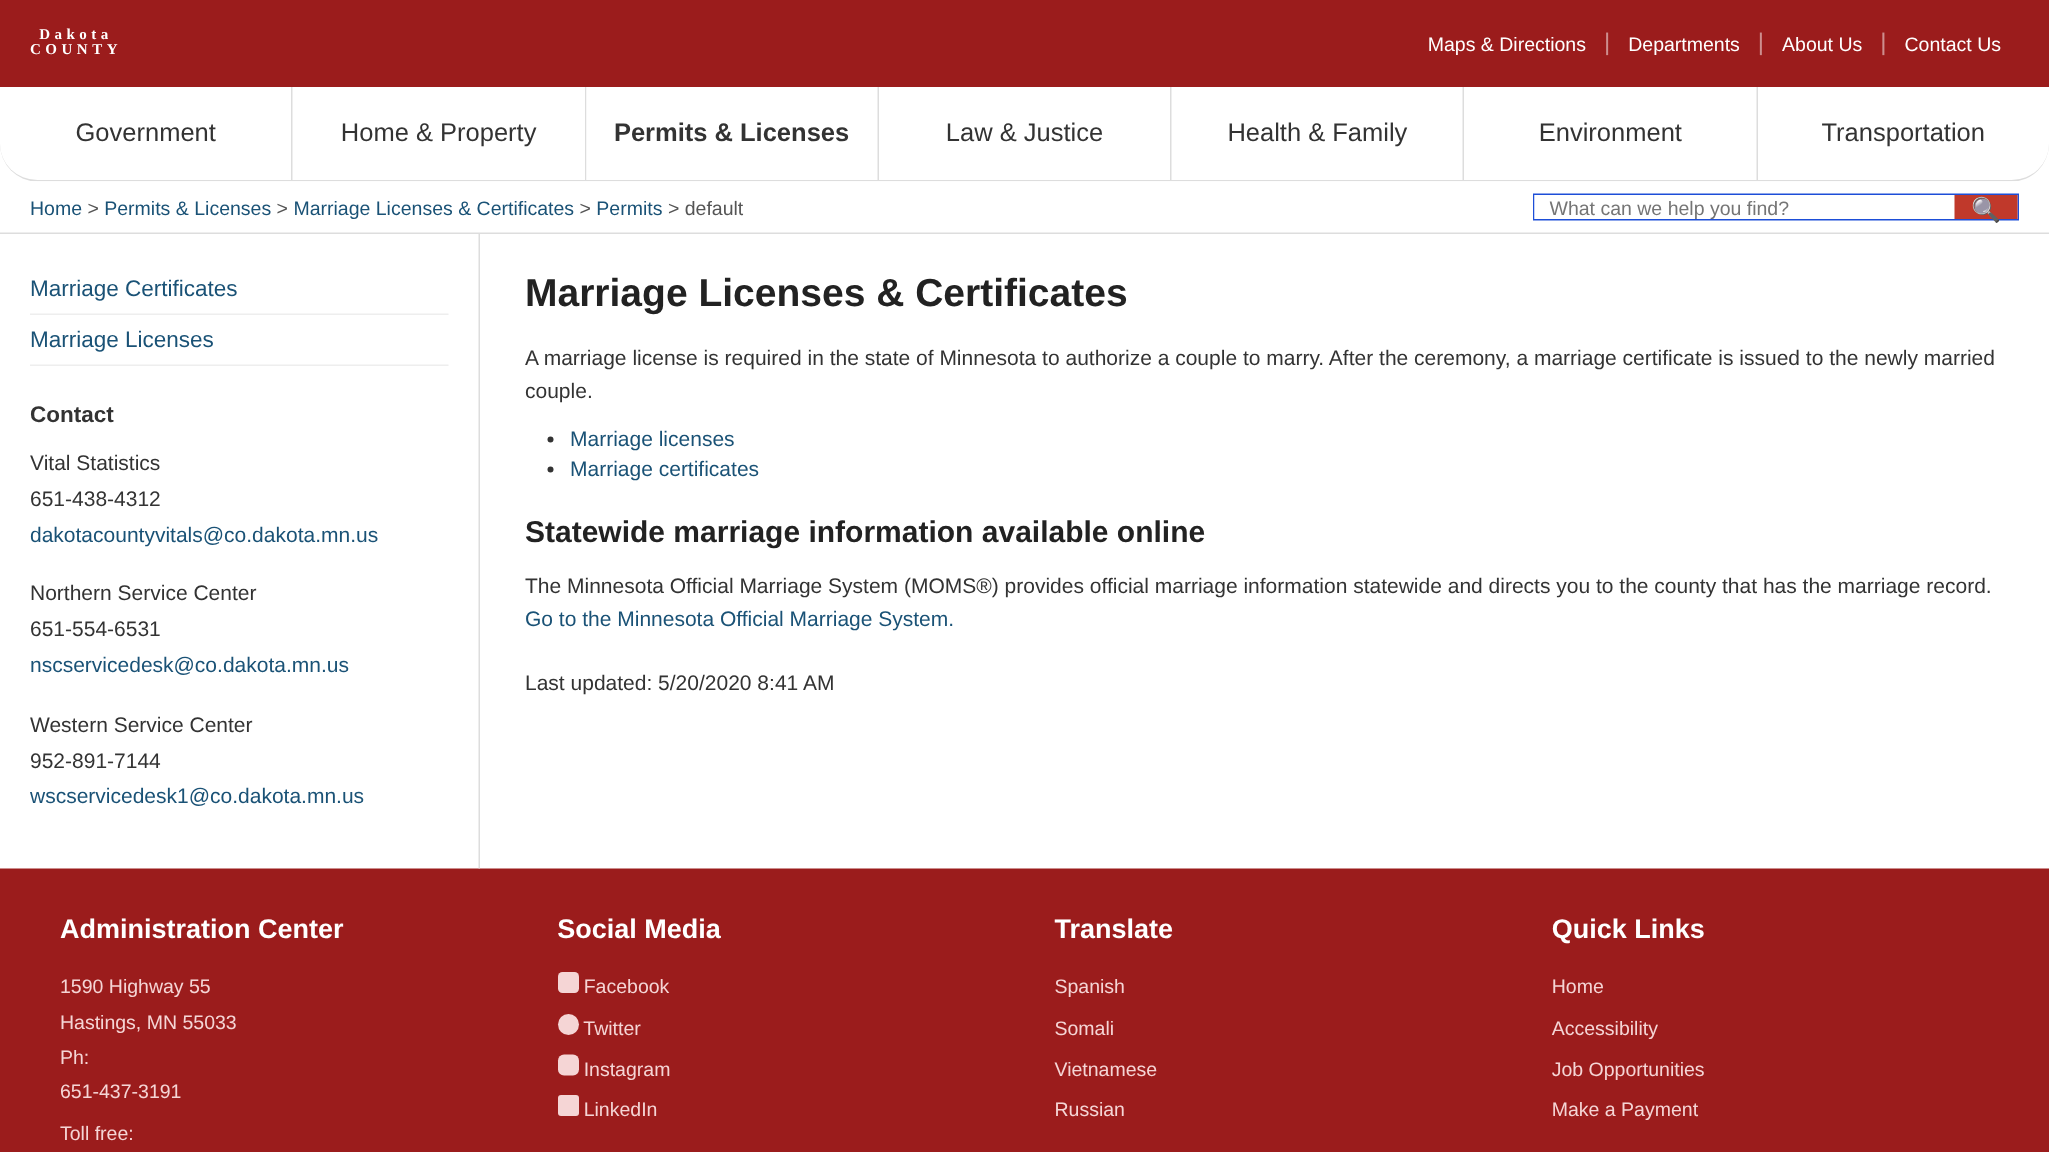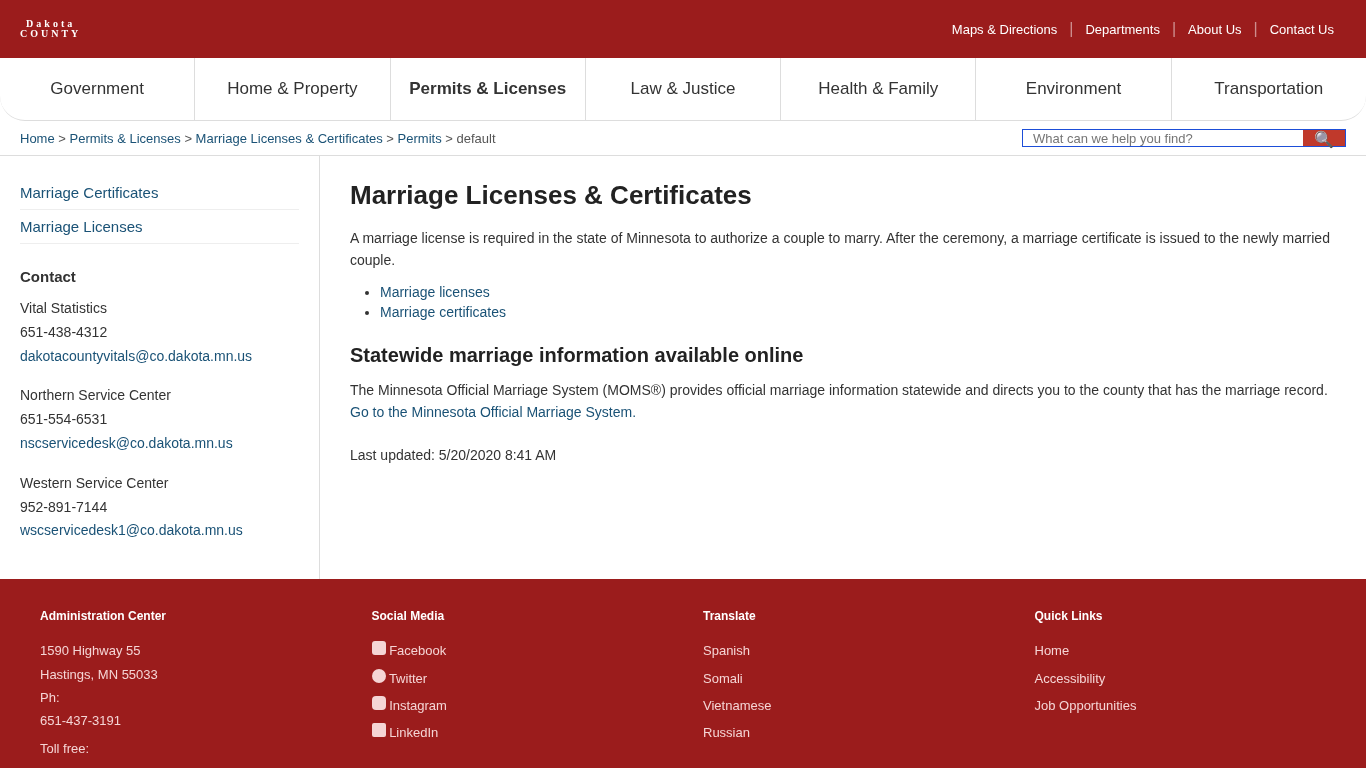--- a/index.html
+++ b/index.html
@@ -189,21 +189,21 @@
       background: #9b1c1c;
       color: white;
       padding: 30px 40px;
       display: flex;
       gap: 40px;
     }
     .footer-col {
       flex: 1;
     }
     .footer-col h3 {
-      font-size: 12px;
+      font-size: 18px;
       font-weight: bold;
       margin-bottom: 16px;
       color: white;
     }
     .footer-col p, .footer-col address {
       font-size: 13px;
       font-style: normal;
       line-height: 1.8;
       color: #f5d5d5;
     }
@@ -376,16 +376,17 @@
     <a href="#" class="translate-link">Vietnamese</a>
     <a href="#" class="translate-link">Russian</a>
 
   </div>
 
   <div class="footer-col">
     <h3>Quick Links</h3>
     <a href="#">Home</a>
     <a href="#">Accessibility</a>
     <a href="#">Job Opportunities</a>
+    <a href="#">Make a Payment</a>
 
   </div>
 
 </footer>
 
 </body></html>

